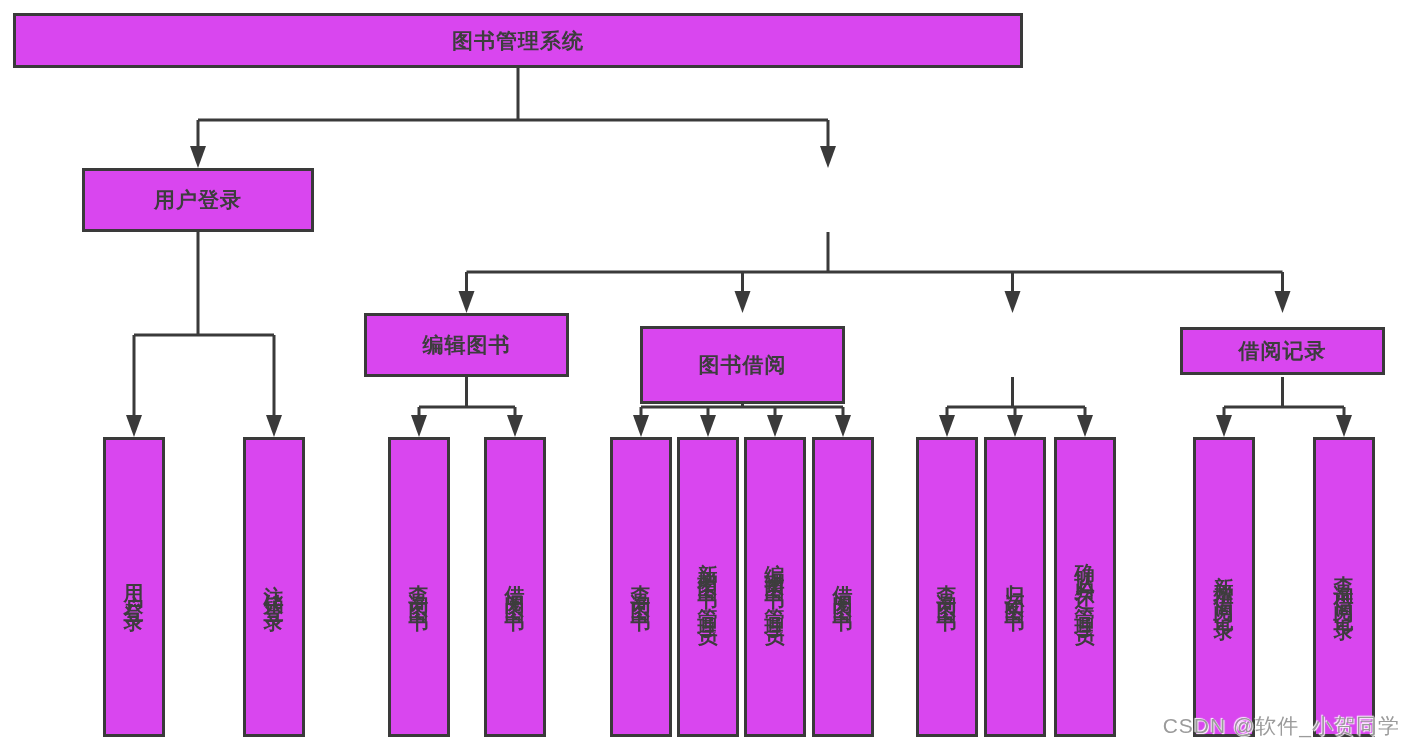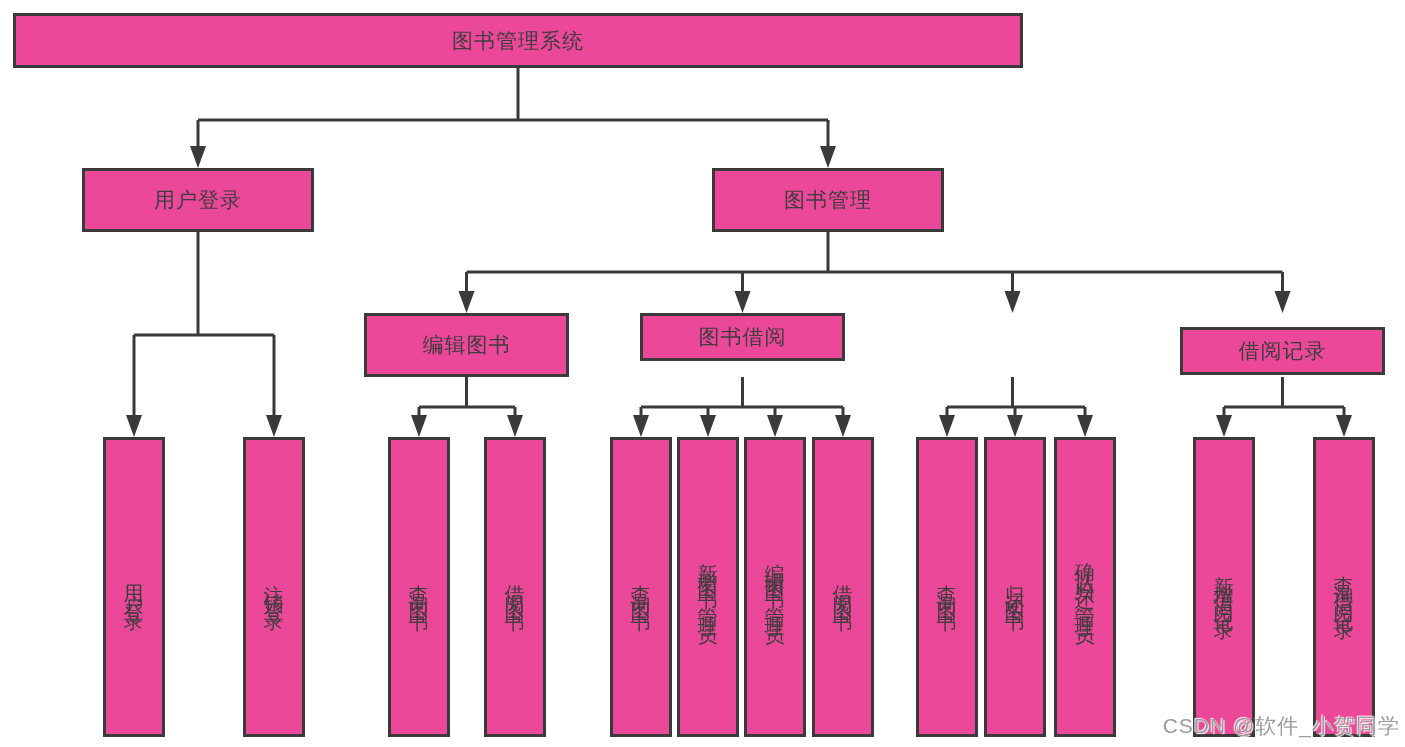--- a/index.html
+++ b/index.html
@@ -13,27 +13,28 @@
     width: 1405px; height: 747px;
     background: #ffffff;
   }
   .connectors {
     position: absolute; left: 0; top: 0;
     width: 1405px; height: 747px;
     z-index: 0;
   }
   .box {
     position: absolute;
-    background: #ec4899;
+    background: #d946ef;
     border: 3px solid #3a3a3a;
     color: #3d3d3d;
     display: flex;
     align-items: center;
     justify-content: center;
     z-index: 1;
+    font-weight: bold;
   }
   .box.h {
     font-size: 21px;
     letter-spacing: 1px;
     white-space: nowrap;
   }
   .box.v {
     font-size: 20px;
   }
   .box.v .vtext {
@@ -100,24 +101,23 @@
       <polygon points="1007,415 1023,415 1015,437"></polygon>
       <polygon points="1077,415 1093,415 1085,437"></polygon>
       <polygon points="1216,415 1232,415 1224,437"></polygon>
       <polygon points="1336,415 1352,415 1344,437"></polygon>
     </g>
   </svg>
 
   <div class="box h" style="left:13px; top:13px; width:1010px; height:55px;">图书管理系统</div>
 
   <div class="box h" style="left:82px; top:168px; width:232px; height:64px;">用户登录</div>
-  <div class="box h" style="left:712px; top:168px; width:232px; height:64px;">图书管理</div>
 
   <div class="box h" style="left:364px; top:313px; width:205px; height:64px;">编辑图书</div>
-  <div class="box h" style="left:640px; top:313px; width:205px; height:48px;">图书借阅</div>
+  <div class="box h" style="left:640px; top:326px; width:205px; height:78px;">图书借阅</div>
   <div class="box h" style="left:1180px; top:327px; width:205px; height:48px;">借阅记录</div>
 
   <div class="box v" style="left:103px; top:437px; width:62px; height:300px;">
     <span class="vtext">用户登录</span>
   </div>
   <div class="box v" style="left:243px; top:437px; width:62px; height:300px;">
     <span class="vtext">注销登录</span>
   </div>
 
   <div class="box v" style="left:388px; top:437px; width:62px; height:300px;">

